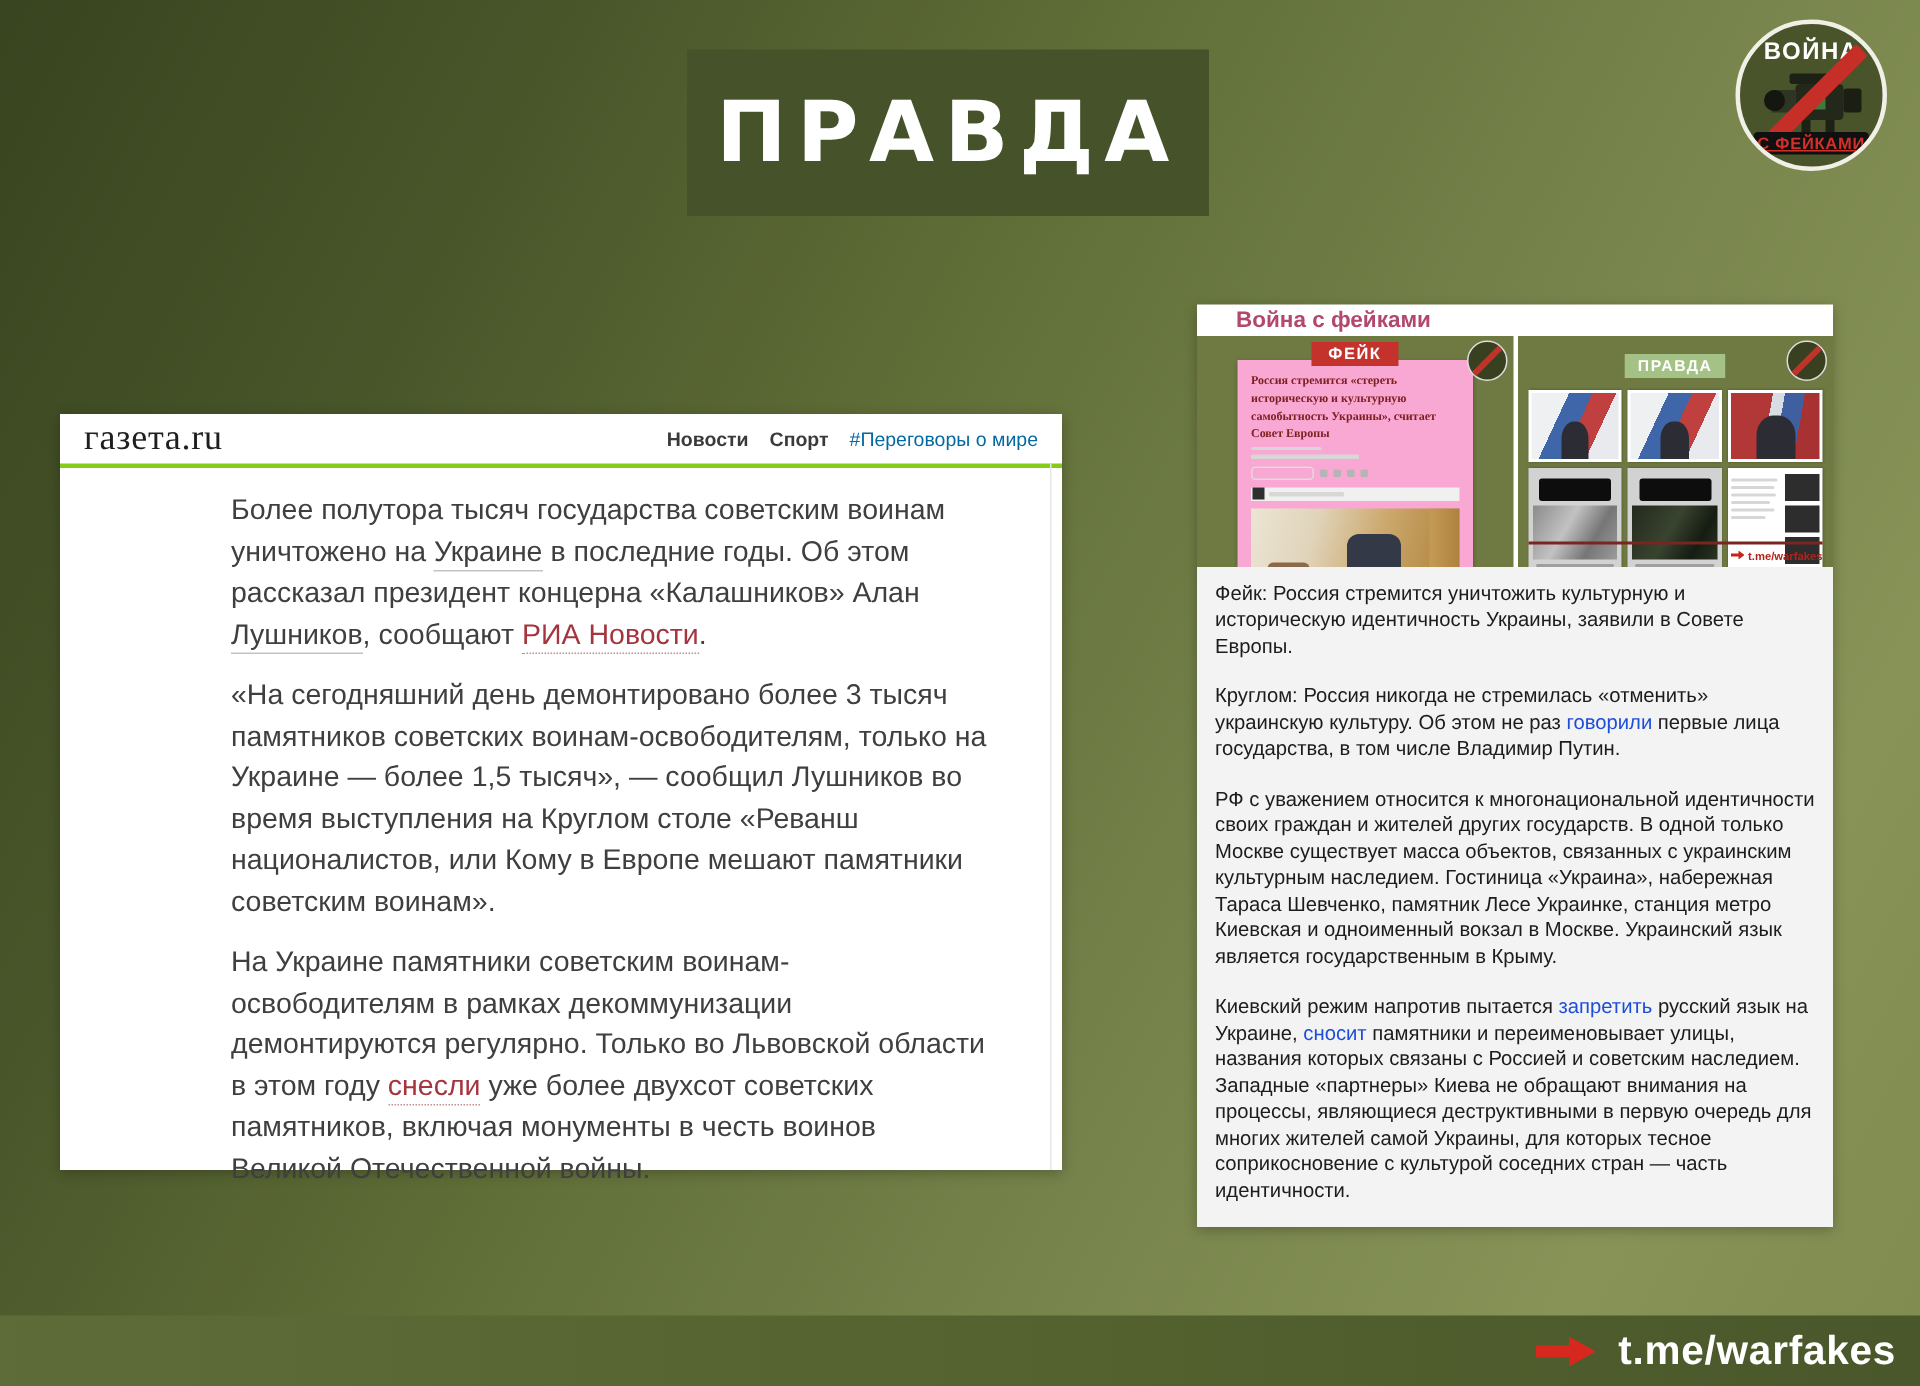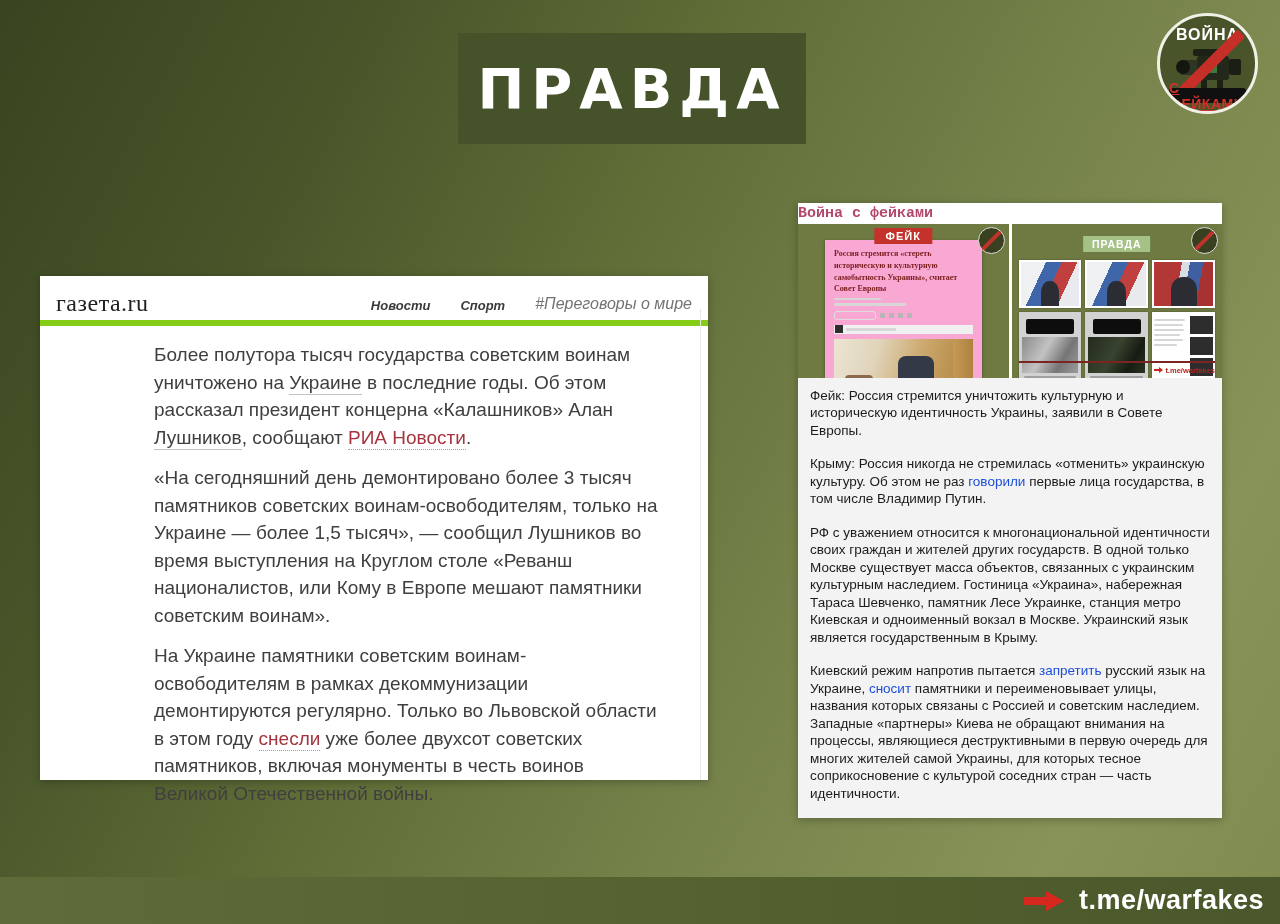--- a/index.html
+++ b/index.html
@@ -18,40 +18,40 @@
   
   .logo{position:absolute;left:1157px;top:13px;width:101px;height:101px;border-radius:50%;
     background:#49542a;border:3px solid #f0f0e6;box-sizing:border-box;overflow:hidden;}
   .logo-top{position:absolute;top:10px;width:100%;text-align:center;color:#fff;
     font-weight:700;font-size:16px;letter-spacing:1px;}
   .logo-cam{position:absolute;left:13px;top:27px;}
   .logo-slash{position:absolute;left:44px;top:4px;width:11px;height:90px;background:#c52f27;
     transform:rotate(45deg);border-radius:2px;}
   .logo-banner{position:absolute;bottom:8px;left:9px;right:9px;height:15px;background:#101010;
     border-radius:3px;display:flex;align-items:center;justify-content:center;}
-  .logo-banner span{color:#d23129;font-size:14px;font-weight:700;letter-spacing:.5px;text-decoration:underline;}
+  .logo-banner span{color:#d23129;font-size:11px;font-weight:700;letter-spacing:.5px;text-decoration:underline;}
 
   
   .gz-card{position:absolute;left:40px;top:276px;width:668px;height:504px;background:#ffffff;
     box-shadow:0 2px 8px rgba(0,0,0,.25);}
   .gz-card::after{content:'';position:absolute;right:7px;top:33px;bottom:0;width:1px;background:#e6e6e6;}
-  .gz-head{height:33px;border-bottom:6px solid #84cc16;display:flex;align-items:center;padding:0 16px;margin-top:11px;}
+  .gz-head{height:33px;border-bottom:3px solid #84cc16;display:flex;align-items:center;padding:0 16px;}
   .gz-brand{font-family:"Liberation Serif",serif;font-size:24px;color:#1f1f1f;letter-spacing:.5px;}
-  .gz-nav{margin-left:auto;display:flex;gap:30px;align-items:flex-end;font-style:italic;}
+  .gz-nav{margin-left:auto;display:flex;gap:14px;align-items:center;}
   .gz-nav .n{font-size:13px;color:#3a3a3a;font-weight:700;}
-  .gz-nav .n.muted{font-size:16px;color:#737373;font-weight:400;}
+  .gz-nav .n.muted{font-size:13px;color:#0369a1;font-weight:400;}
   .gz-body{padding:15px 46px 0 114px;}
   .gz-p{font-size:19px;line-height:27.5px;color:#3f3f3f;margin:0 0 13px;}
   .seg-u{border-bottom:1px solid #c3c3c3;padding-bottom:1px;}
   .seg-rl{color:#a5343f;border-bottom:1px dotted #c08f8f;padding-bottom:1px;margin-top:13px;}
 
   
   .tg-card{position:absolute;left:798px;top:203px;width:424px;height:615px;background:#ffffff;
     box-shadow:0 2px 8px rgba(0,0,0,.25);display:flex;flex-direction:column;}
-  .tg-head{height:25px;display:flex;align-items:center;padding:0 0;font-family:Liberation Mono, monospace;}
+  .tg-head{height:25px;display:flex;align-items:center;padding:0 26px;}
   .tg-channel{color:#b3486e;font-size:15px;font-weight:700;}
   .tg-collage{height:179px;display:flex;gap:3px;background:#fff;}
   .thumb{flex:1;position:relative;background:#6e7a42;overflow:hidden;}
   .badge-fake{position:absolute;z-index:5;top:4px;left:50%;transform:translateX(-50%);
     background:#c5322c;color:#fff;font-weight:700;font-size:11px;padding:2px 11px;letter-spacing:1px;}
   .badge-truth{position:absolute;z-index:5;top:12px;left:50%;transform:translateX(-50%);
     background:#a5c286;color:#fff;font-weight:700;font-size:10.5px;padding:2px 9px;letter-spacing:1px;}
   .mini-logo{position:absolute;z-index:6;top:3px;right:4px;width:25px;height:25px;border-radius:50%;
     background:#38401f;border:1px solid #ddd;overflow:hidden;}
   .mini-logo i{position:absolute;left:10px;top:0;width:4px;height:26px;background:#c0332a;transform:rotate(45deg);}
@@ -237,21 +237,21 @@
           <svg width="9" height="6" viewBox="0 0 9 6">
               <path d="M0 2h5V0l4 3-4 3V4H0z" fill="#c6251c"></path>
             </svg>
           <span>t.me/warfakes</span>
         </div>
       </div>
     </div>
 
     <div class="tg-body">
       <p class="tg-p"><span class="seg-b">Фейк:</span><span> Россия стремится уничтожить культурную и историческую идентичность Украины, заявили в Совете Европы.</span></p>
-      <p class="tg-p"><span class="seg-b">Крыму:</span><span> Россия никогда не стремилась «отменить» украинскую культуру. Об этом не раз </span><span class="seg-bl">говорили</span><span> первые лица государства, в том числе Владимир Путин.</span></p>
+      <p class="tg-p"><span class="seg-b">Круглом:</span><span> Россия никогда не стремилась «отменить» украинскую культуру. Об этом не раз </span><span class="seg-bl">говорили</span><span> первые лица государства, в том числе Владимир Путин.</span></p>
       <p class="tg-p"><span>РФ с уважением относится к многонациональной идентичности своих граждан и жителей других государств. В одной только Москве существует масса объектов, связанных с украинским культурным наследием. Гостиница «Украина», набережная Тараса Шевченко, памятник Лесе Украинке, станция метро Киевская и одноименный вокзал в Москве. Украинский язык является государственным в Крыму.</span></p>
       <p class="tg-p"><span>Киевский режим напротив пытается </span><span class="seg-bl">запретить</span><span> русский язык на Украине, </span><span class="seg-bl">сносит</span><span> памятники и переименовывает улицы, названия которых связаны с Россией и советским наследием. Западные «партнеры» Киева не обращают внимания на процессы, являющиеся деструктивными в первую очередь для многих жителей самой Украины, для которых тесное соприкосновение с культурой соседних стран — часть идентичности.</span></p>
     </div>
   </div>
 
   <div class="footer">
     <svg width="40" height="20" viewBox="0 0 40 20">
       <path d="M0 6h22V0l18 10-18 10v-6H0z" fill="#d6281e"></path>
     </svg>
     <span class="footer-link">t.me/warfakes</span>

